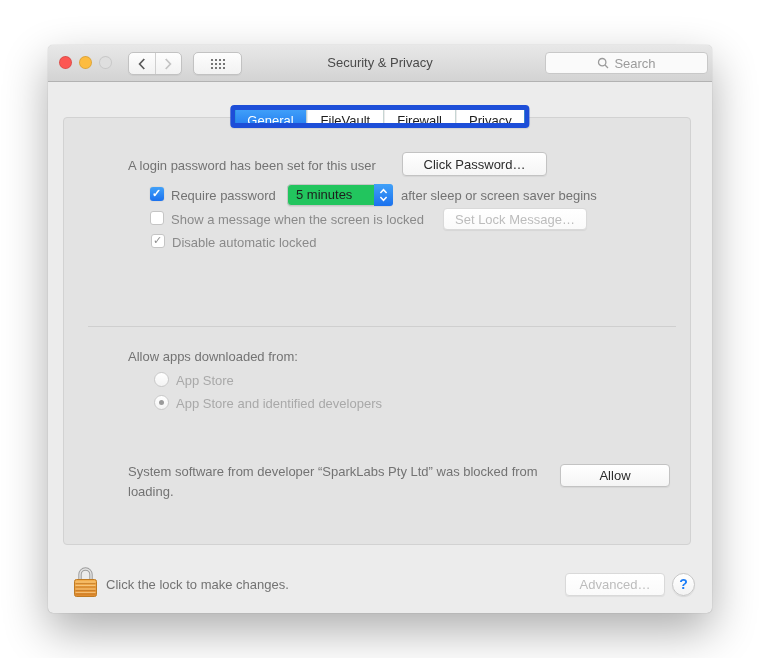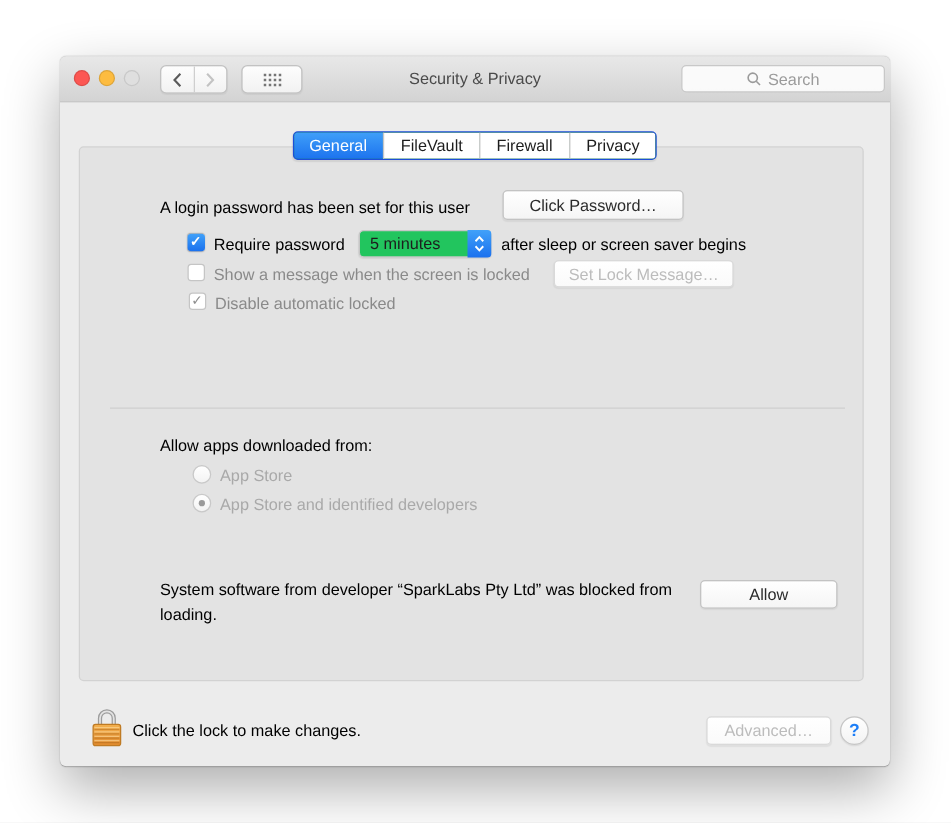--- a/index.html
+++ b/index.html
@@ -45,36 +45,36 @@
   }
   .search {
     position:absolute; left:497px; top:7px; width:163px; height:22px;
     background:rgba(253,253,253,.9); border:1px solid #c8c8c8; border-radius:4px;
     display:flex; align-items:center; justify-content:center; gap:4px;
     color:#9b9b9b; font-size:13px;
   }
   
   .tabs {
     position:absolute; top:60px; left:50%; transform:translateX(-50%);
-    display:flex; height:23px; border:1px solid #1d4ed8; border-radius:4px;
-    background:#15803d; box-shadow:0 1px 1px rgba(0,0,0,.08); overflow:hidden;
+    display:flex; height:23px; border:5px solid #1d4ed8; border-radius:4px;
+    background:#14b8a6; box-shadow:0 1px 1px rgba(0,0,0,.08); overflow:hidden;
   }
   .tab { padding:0 13px; line-height:21px; font-size:13px; color:#1d1d1d; background:#fff; }
   .tab + .tab { border-left:1px solid #c6c6c6; }
   .tab.active {
     background:linear-gradient(var(--accent-top),var(--accent-bottom));
     color:#fff; border-left:none; margin:-1px 0 -1px -1px; padding-top:1px; height:23px;
     border-radius:4px 0 0 4px;
   }
   
   .panel {
     position:absolute; left:15px; top:72px; width:628px; height:428px;
     background:#e3e3e3; border:1px solid #d2d2d2; border-radius:4px;
   }
-  .t13 { font-size:13px; color:#000000; position:absolute; }
+  .t13 { font-size:13px; color:#737373; position:absolute; }
   .t13.dim { color:#8a8a8a; }
   .t13.dimmer { color:#a9a9a9; }
   .btn {
     position:absolute; font-size:13px; color:#2b2b2b; text-align:center;
     background:linear-gradient(#ffffff,#f5f5f5); border:1px solid #c3c3c3;
     border-radius:4px; box-shadow:0 1px 1px rgba(0,0,0,.06);
   }
   .btn.disabled { color:#bcbcbc; border-color:#d9d9d9; background:linear-gradient(#ffffff,#fafafa); }
   .checkbox { position:absolute; width:14px; height:14px; border-radius:3px; }
   .checkbox.checked-blue {

